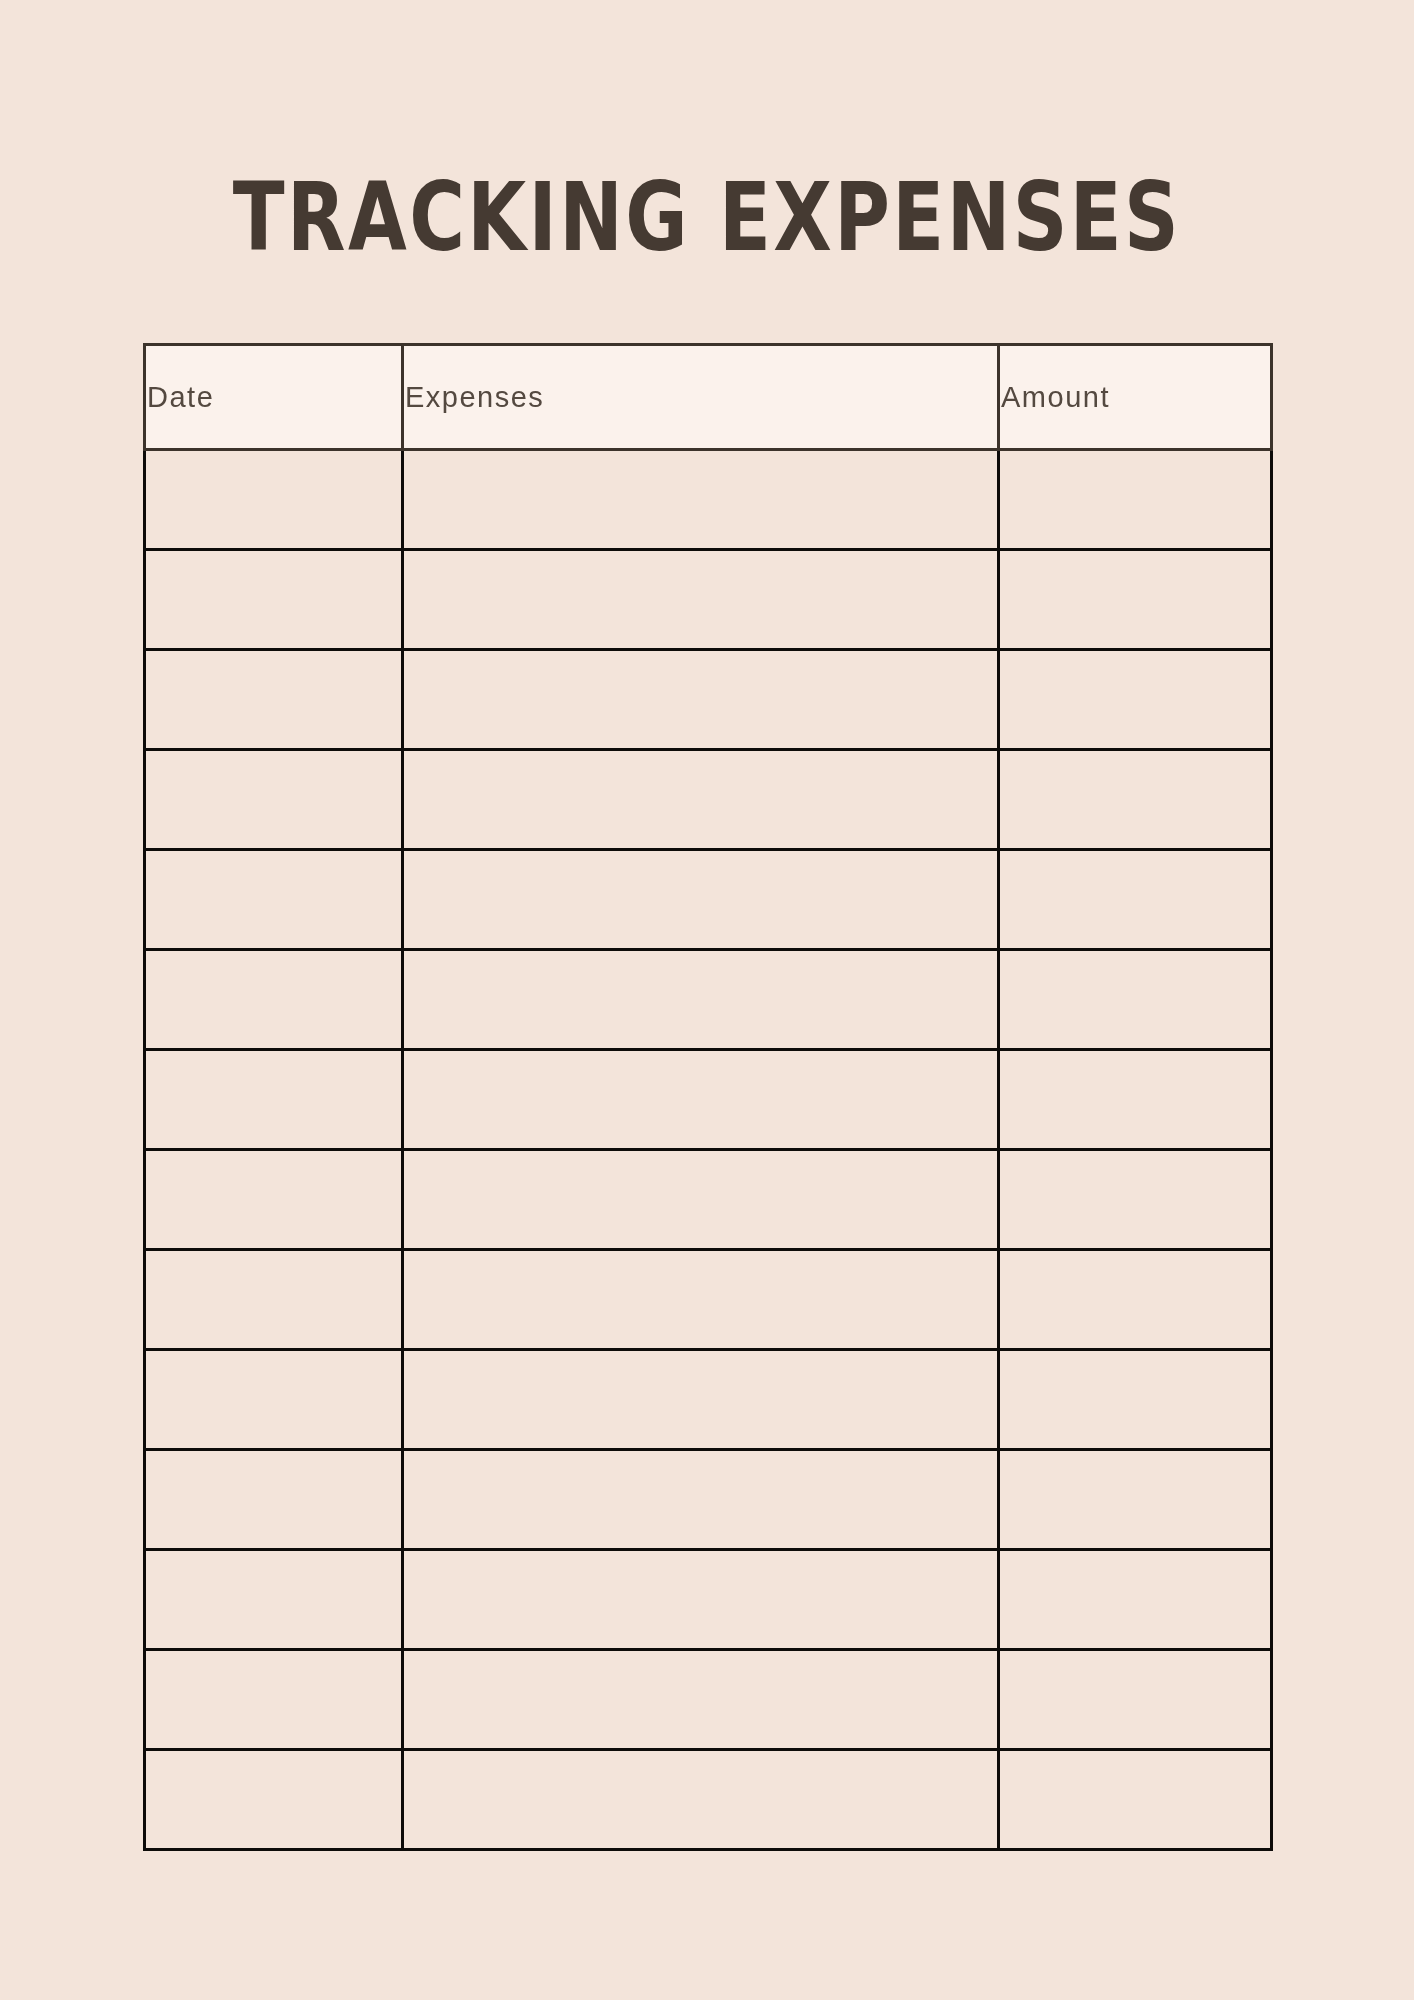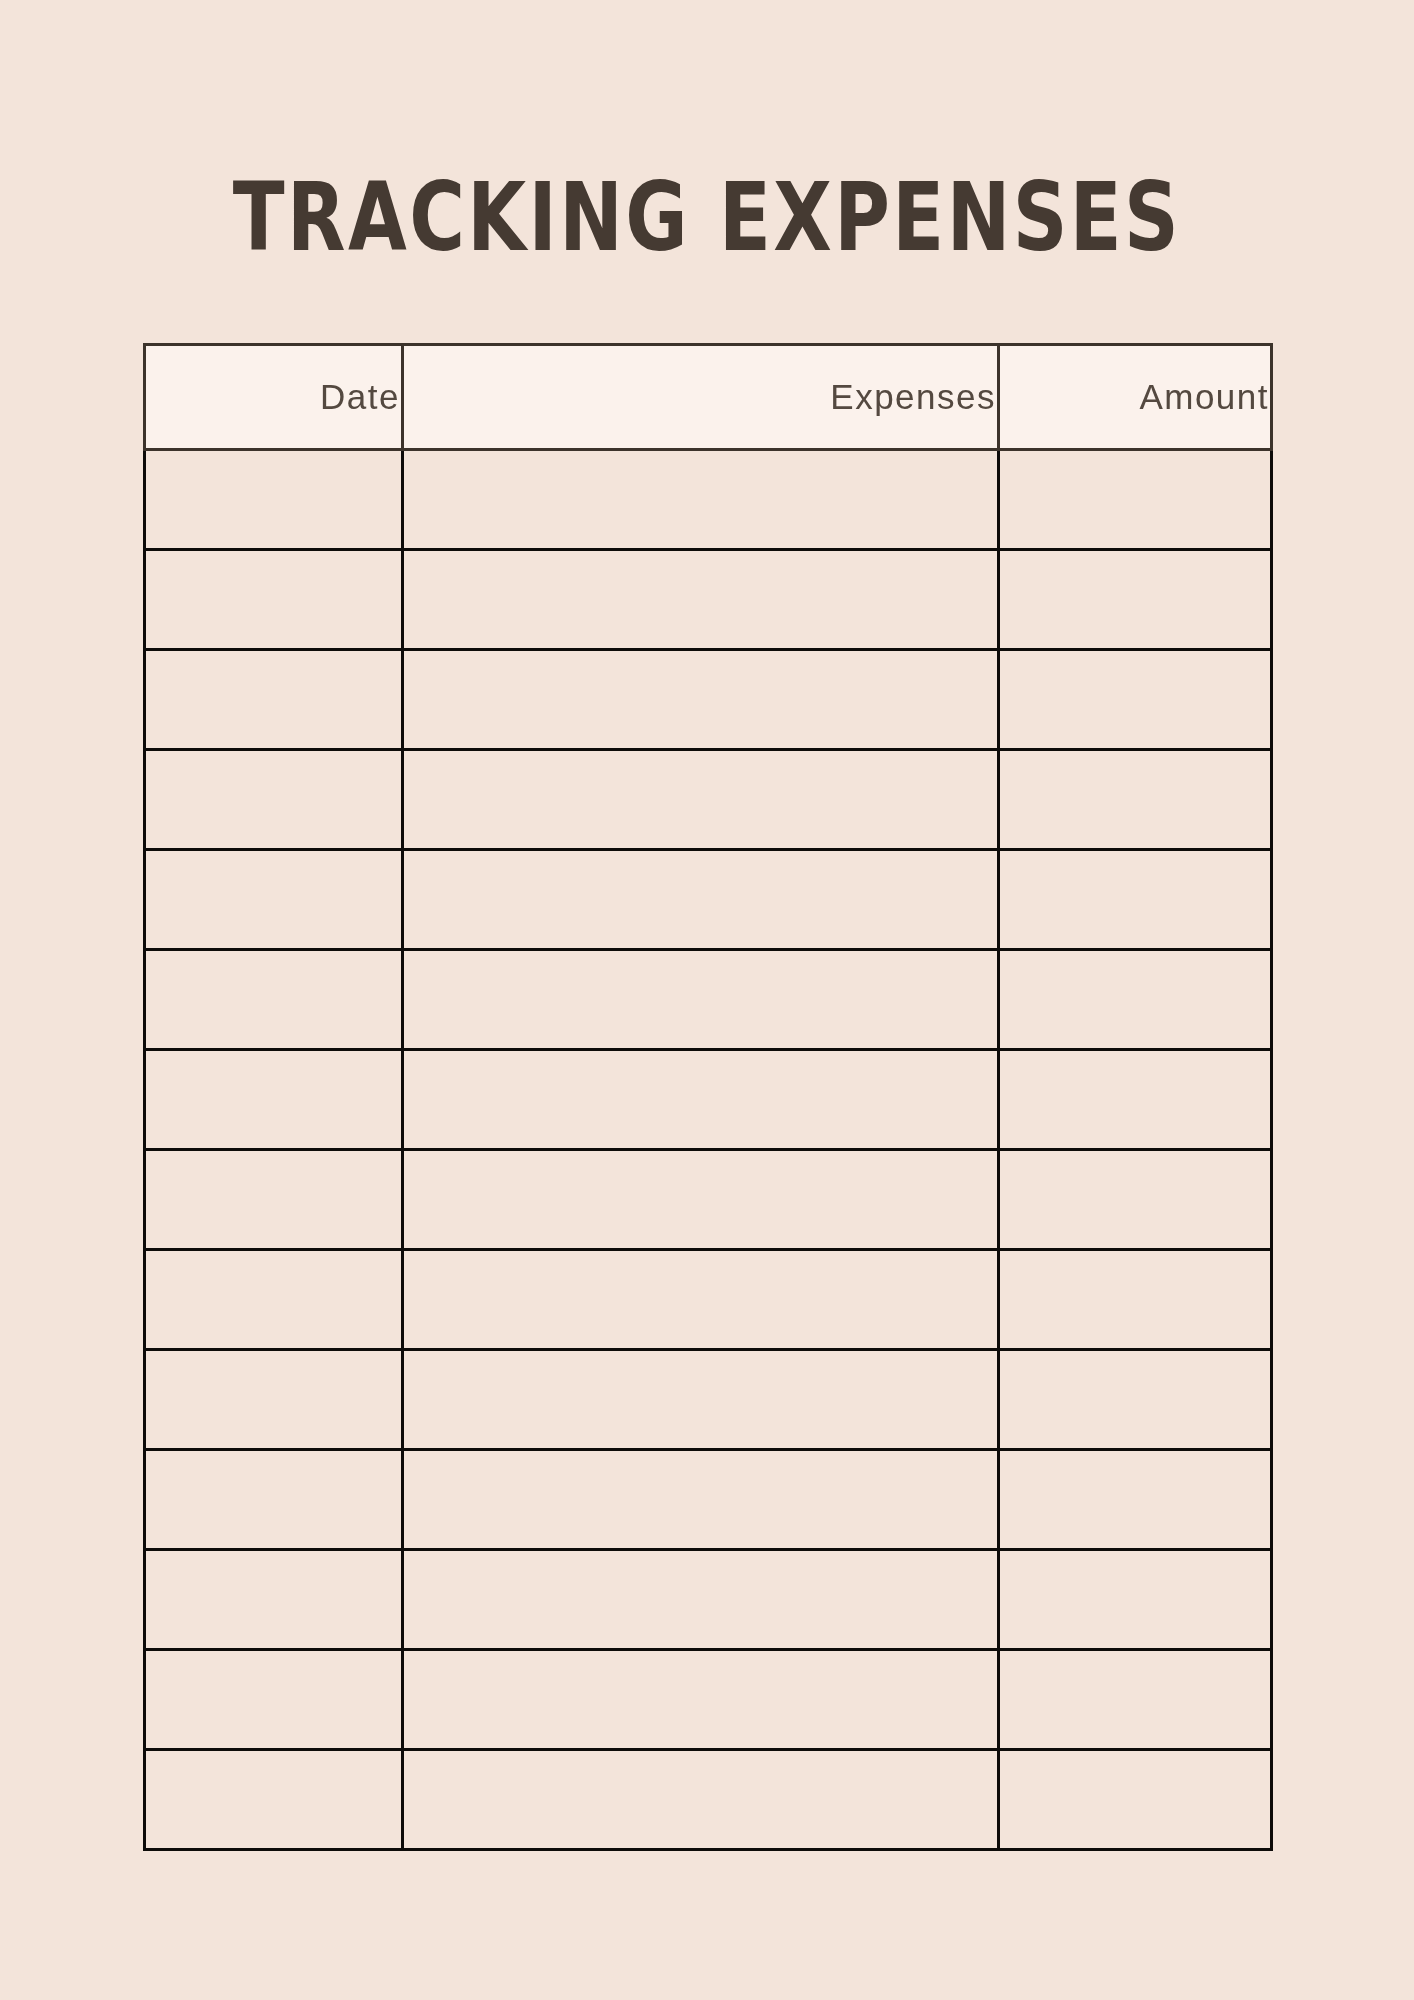--- a/index.html
+++ b/index.html
@@ -41,24 +41,24 @@
   }
   col.col-date   { width: 258px; }
   col.col-exp    { width: 596px; }
   col.col-amount { width: 273px; }
   th {
     height: 100px;
     background: var(--header-bg, #fbf2ec);
     border: 3px solid var(--header-border, #3c332b);
     color: var(--header-text, #544940);
     font-family: "Liberation Sans", sans-serif;
-    font-size: 35px;
+    font-size: 29px;
     font-weight: normal;
     letter-spacing: 1.5px;
-    text-align: right;
+    text-align: left;
     vertical-align: middle;
   }
   td {
     height: 95px;
     background: transparent;
     border: 3px solid var(--grid-color, #0d0b09);
   }
 </style>
 </head>
 <body>

